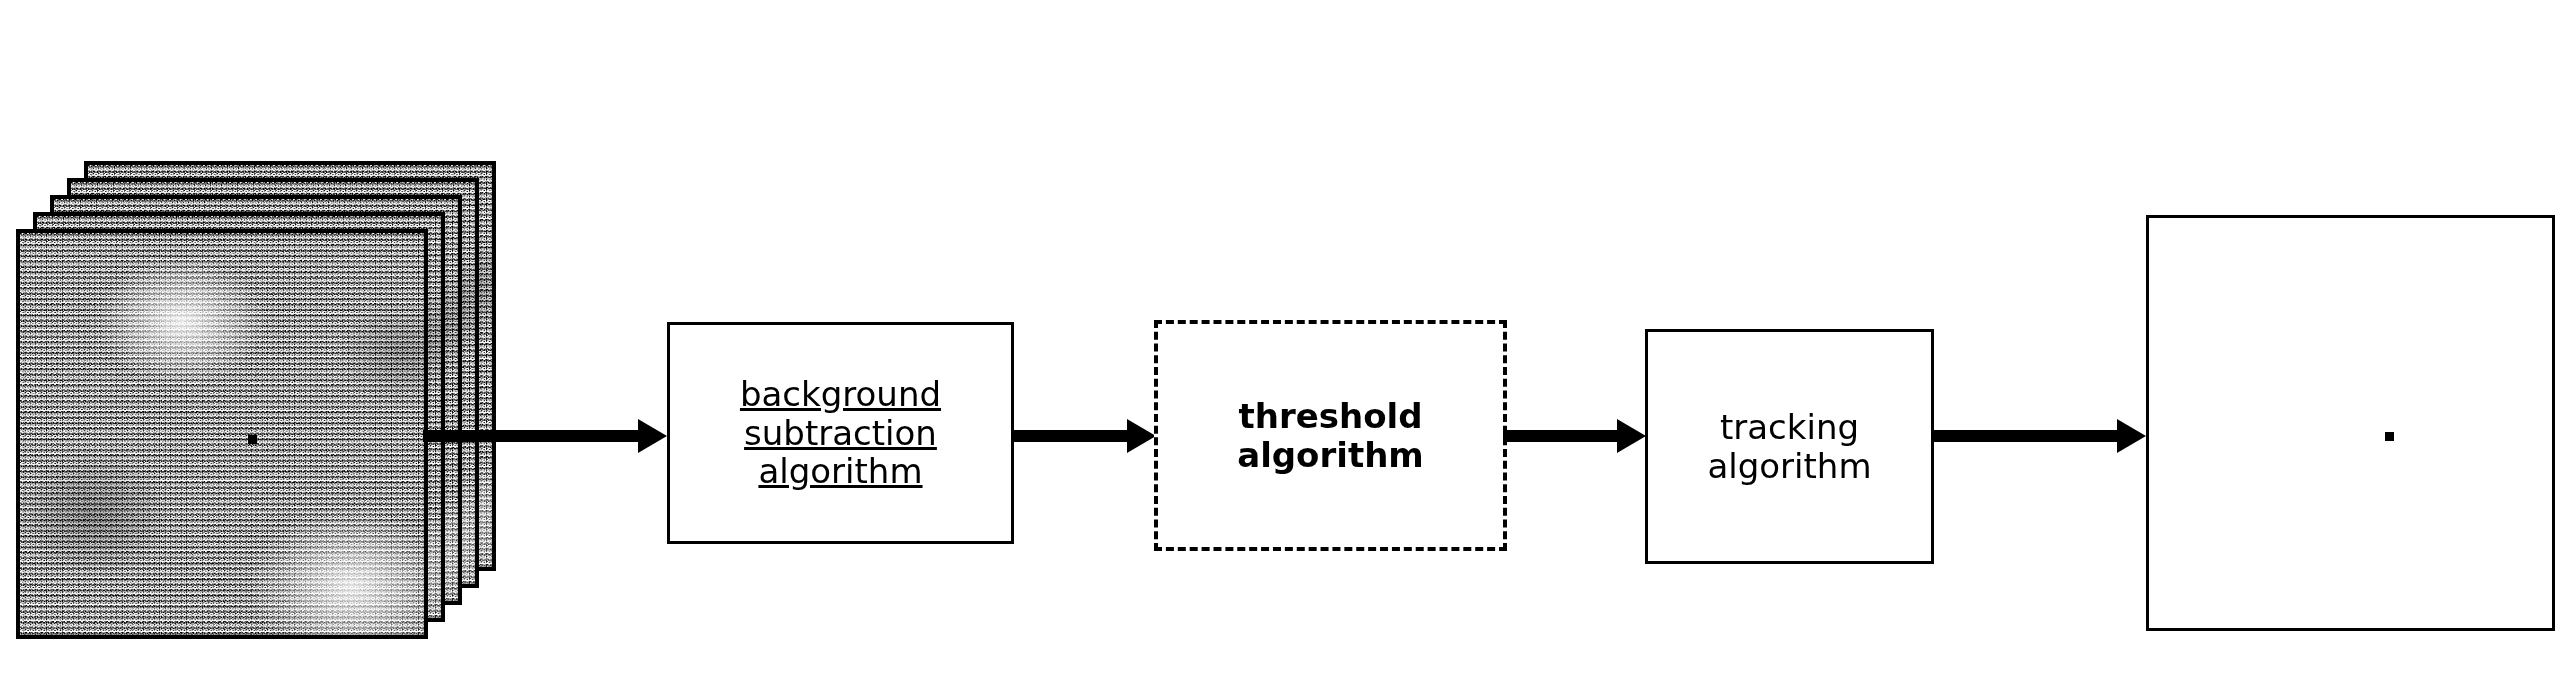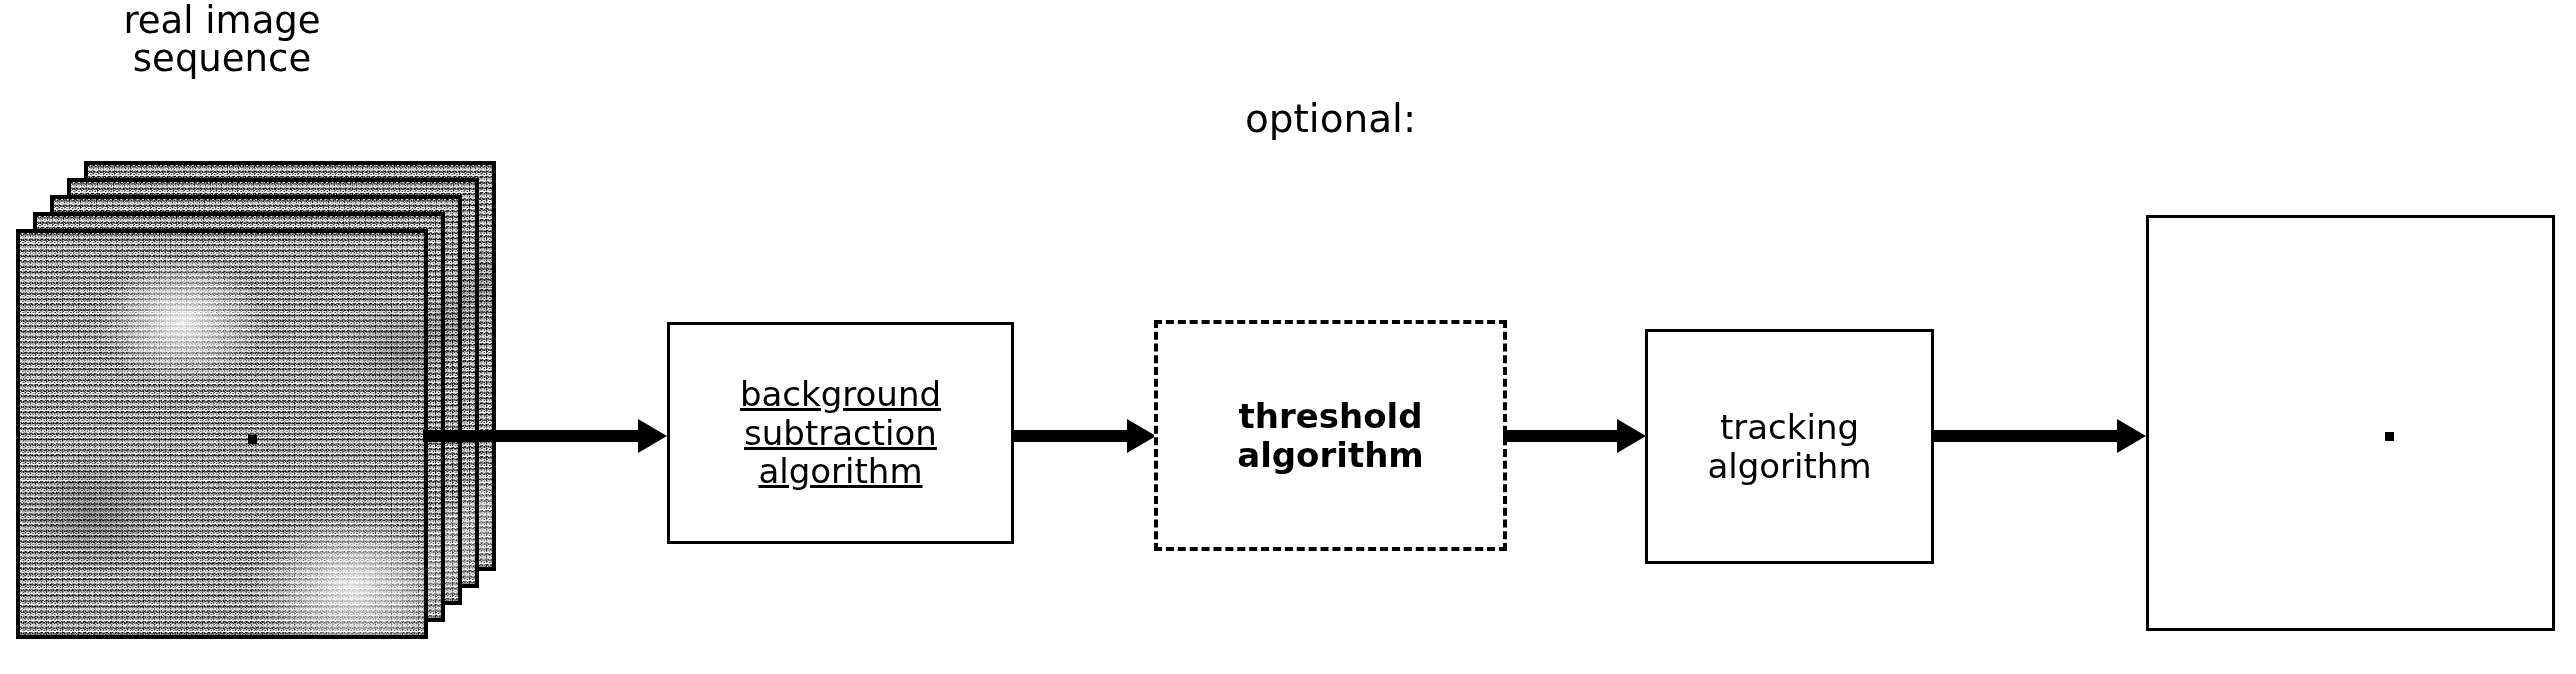--- a/index.html
+++ b/index.html
@@ -57,22 +57,20 @@
   .arrow .shaft{position:absolute;background:#000;}
   .arrow .head{position:absolute;width:0;height:0;
                border-top:17px solid transparent;border-bottom:17px solid transparent;
                border-left:29.5px solid #000;}
 </style>
 </head>
 <body>
 
 <div id="stage">
 
-  <div class="lbl" style="left:47px;top:1.6px;width:350px;">real image
-sequence</div>
 
   <div id="stack">
 
     <div class="frame" style="left:84px;top:161px;width:412px;height:410px;">
       <div class="noise"></div>
     </div>
     <div class="frame" style="left:67px;top:178px;width:412px;height:410px;">
       <div class="noise"></div>
     </div>
     <div class="frame" style="left:50px;top:195px;width:412px;height:410px;">
@@ -96,21 +94,20 @@
     <div class="boxtext">background
 subtraction
 algorithm</div>
   </div>
 
   <div class="arrow" style="left:1014px;top:419px;width:144px;height:34px;">
     <div class="shaft" style="left:0;top:11px;width:115px;height:11.7px;"></div>
     <div class="head" style="left:113px;top:0;"></div>
   </div>
 
-  <div class="lbl" style="left:1154px;top:99px;width:353px;font-size:39px;">optional:</div>
 
   <div class="box dashed" style="left:1154px;top:320px;width:353px;height:231px;font-weight:bold;">
     <div class="boxtext">threshold
 algorithm</div>
   </div>
 
   <div class="arrow" style="left:1503px;top:419px;width:148px;height:34px;">
     <div class="shaft" style="left:0;top:11px;width:117px;height:11.7px;"></div>
     <div class="head" style="left:114px;top:0;"></div>
   </div>

